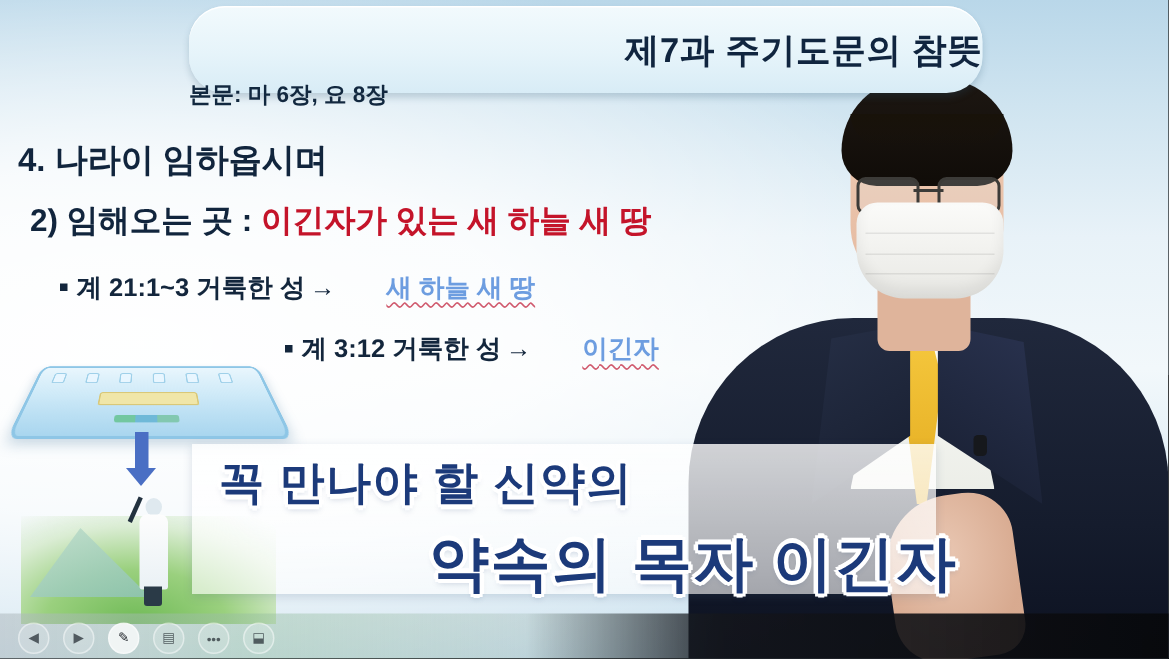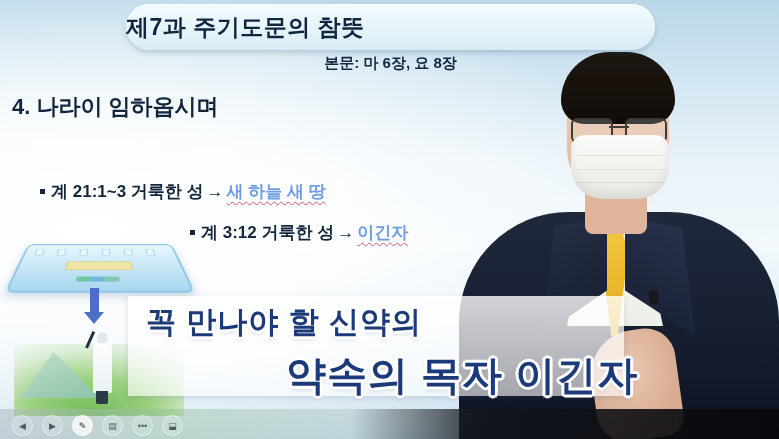--- a/index.html
+++ b/index.html
@@ -10,33 +10,33 @@
   }
   #stage{
     position:relative;width:779px;height:439px;overflow:hidden;
     background:
       radial-gradient(120% 95% at 12% 52%, rgba(255,255,255,.97) 0%, rgba(255,255,255,.80) 28%, rgba(255,255,255,0) 62%),
       linear-gradient(180deg,#b9d7e9 0%,#cfe4f0 16%,#e8f2f8 36%,#f2f8fb 56%,#dcebf4 78%,#c9e0ee 100%);
   }
 
   
   #title-pill{
-    position:absolute;left:126px;top:4px;width:529px;height:46px;
+    position:absolute;left:126px;top:4px;width:529px;height:58px;
     border-radius:24px;
     background:linear-gradient(180deg,#f2fafd 0%,#e6f4fa 55%,#d8ecf6 100%);
     box-shadow:0 3px 5px rgba(40,80,110,.22), inset 0 1px 0 rgba(255,255,255,.95);
-    display:flex;align-items:center;justify-content:flex-start;
+    display:flex;align-items:center;justify-content:flex-end;
   }
   #title-text{
     font-size:23px;font-weight:bold;color:#10253f;letter-spacing:.5px;
     white-space:nowrap;
   }
   #subtitle{
     position:absolute;left:126px;top:54px;width:529px;
-    text-align:center;font-size:15px;font-weight:bold;color:#12283f;
+    font-size:15px;font-weight:bold;color:#12283f;
     white-space:nowrap;
   }
 
   
   .line{position:absolute;white-space:nowrap;}
   #line-heading{
     left:12px;top:92px;font-size:22px;font-weight:bold;color:#11253d;
   }
   #line-sub{
     left:20px;top:133px;font-size:21px;font-weight:bold;color:#11253d;
@@ -45,20 +45,21 @@
   #bullet1{left:40px;top:180px;font-size:17px;font-weight:bold;color:#13263c;}
   #bullet2{left:190px;top:221px;font-size:17px;font-weight:bold;color:#13263c;}
   .sq{display:inline-block;width:5px;height:5px;background:#13263c;
       vertical-align:3px;margin-right:6px;}
   .arrow{color:#13263c;font-weight:bold;margin:0 3px;}
   .hl{
     color:#6d9de0;font-weight:bold;position:relative;
     text-decoration:underline wavy #d05a6e;
     text-underline-offset:4px;
     text-decoration-thickness:1px;
+    margin-left:31px;
   }
 
   
   #illus{position:absolute;left:14px;top:232px;width:170px;height:180px;}
   #heaven-city{
     position:absolute;left:4px;top:0;width:160px;height:62px;
     background:linear-gradient(180deg,#e9f6fd 0%,#cfeaf8 45%,#a9d6ef 100%);
     border:2px solid #8ec6e6;
     border-radius:6px/10px;
     transform:perspective(160px) rotateX(44deg);
@@ -232,20 +233,23 @@
     <div id="hand"></div>
   </div>
 
   <div id="title-pill">
     <div id="title-text">제7과 주기도문의 참뜻</div>
   </div>
   <div id="subtitle">본문: 마 6장, 요 8장</div>
 
   <div class="line" id="line-heading">4. 나라이 임하옵시며</div>
 
+  <div class="line" id="line-sub">
+    <span>2) 임해오는 곳 : </span><span class="red">이긴자가 있는 새 하늘 새 땅</span>
+  </div>
 
   <div class="line" id="bullet1">
     <span class="sq"></span><span>계 21:1~3 거룩한 성</span><span class="arrow">→</span><span class="hl">새 하늘 새 땅</span>
   </div>
 
   <div class="line" id="bullet2">
     <span class="sq"></span><span>계 3:12 거룩한 성</span><span class="arrow">→</span><span class="hl">이긴자</span>
   </div>
 
   <div id="illus">

